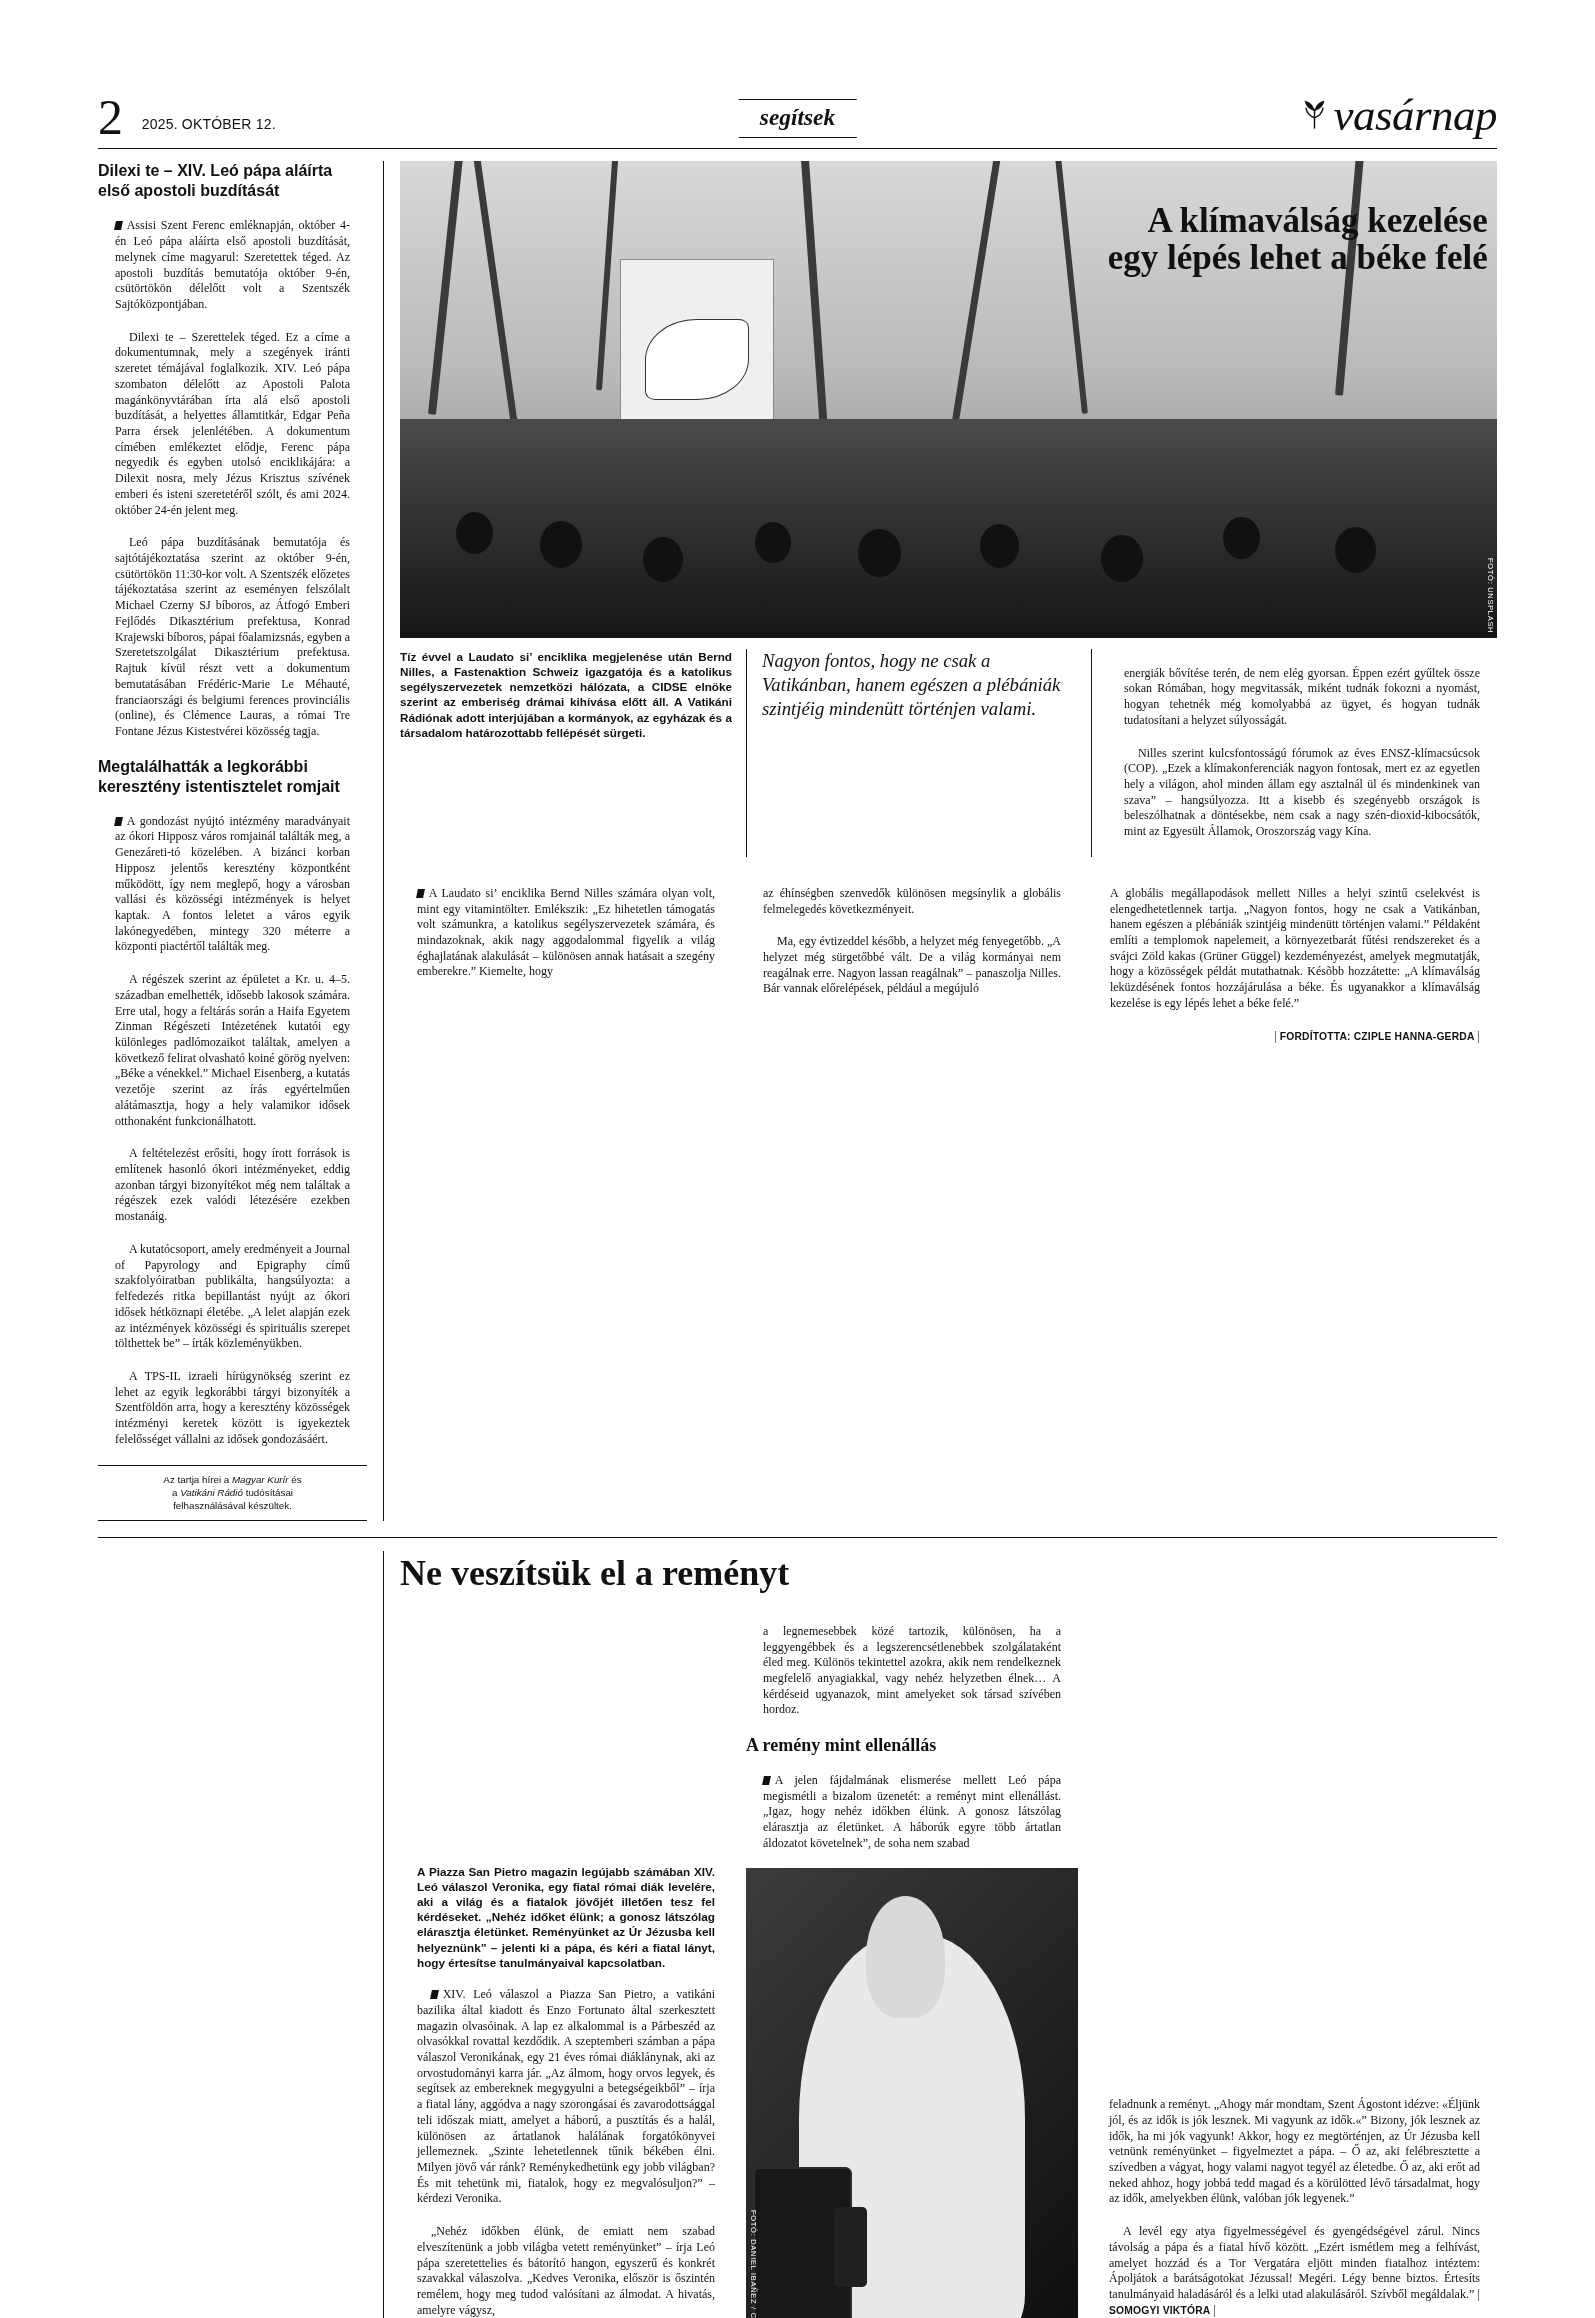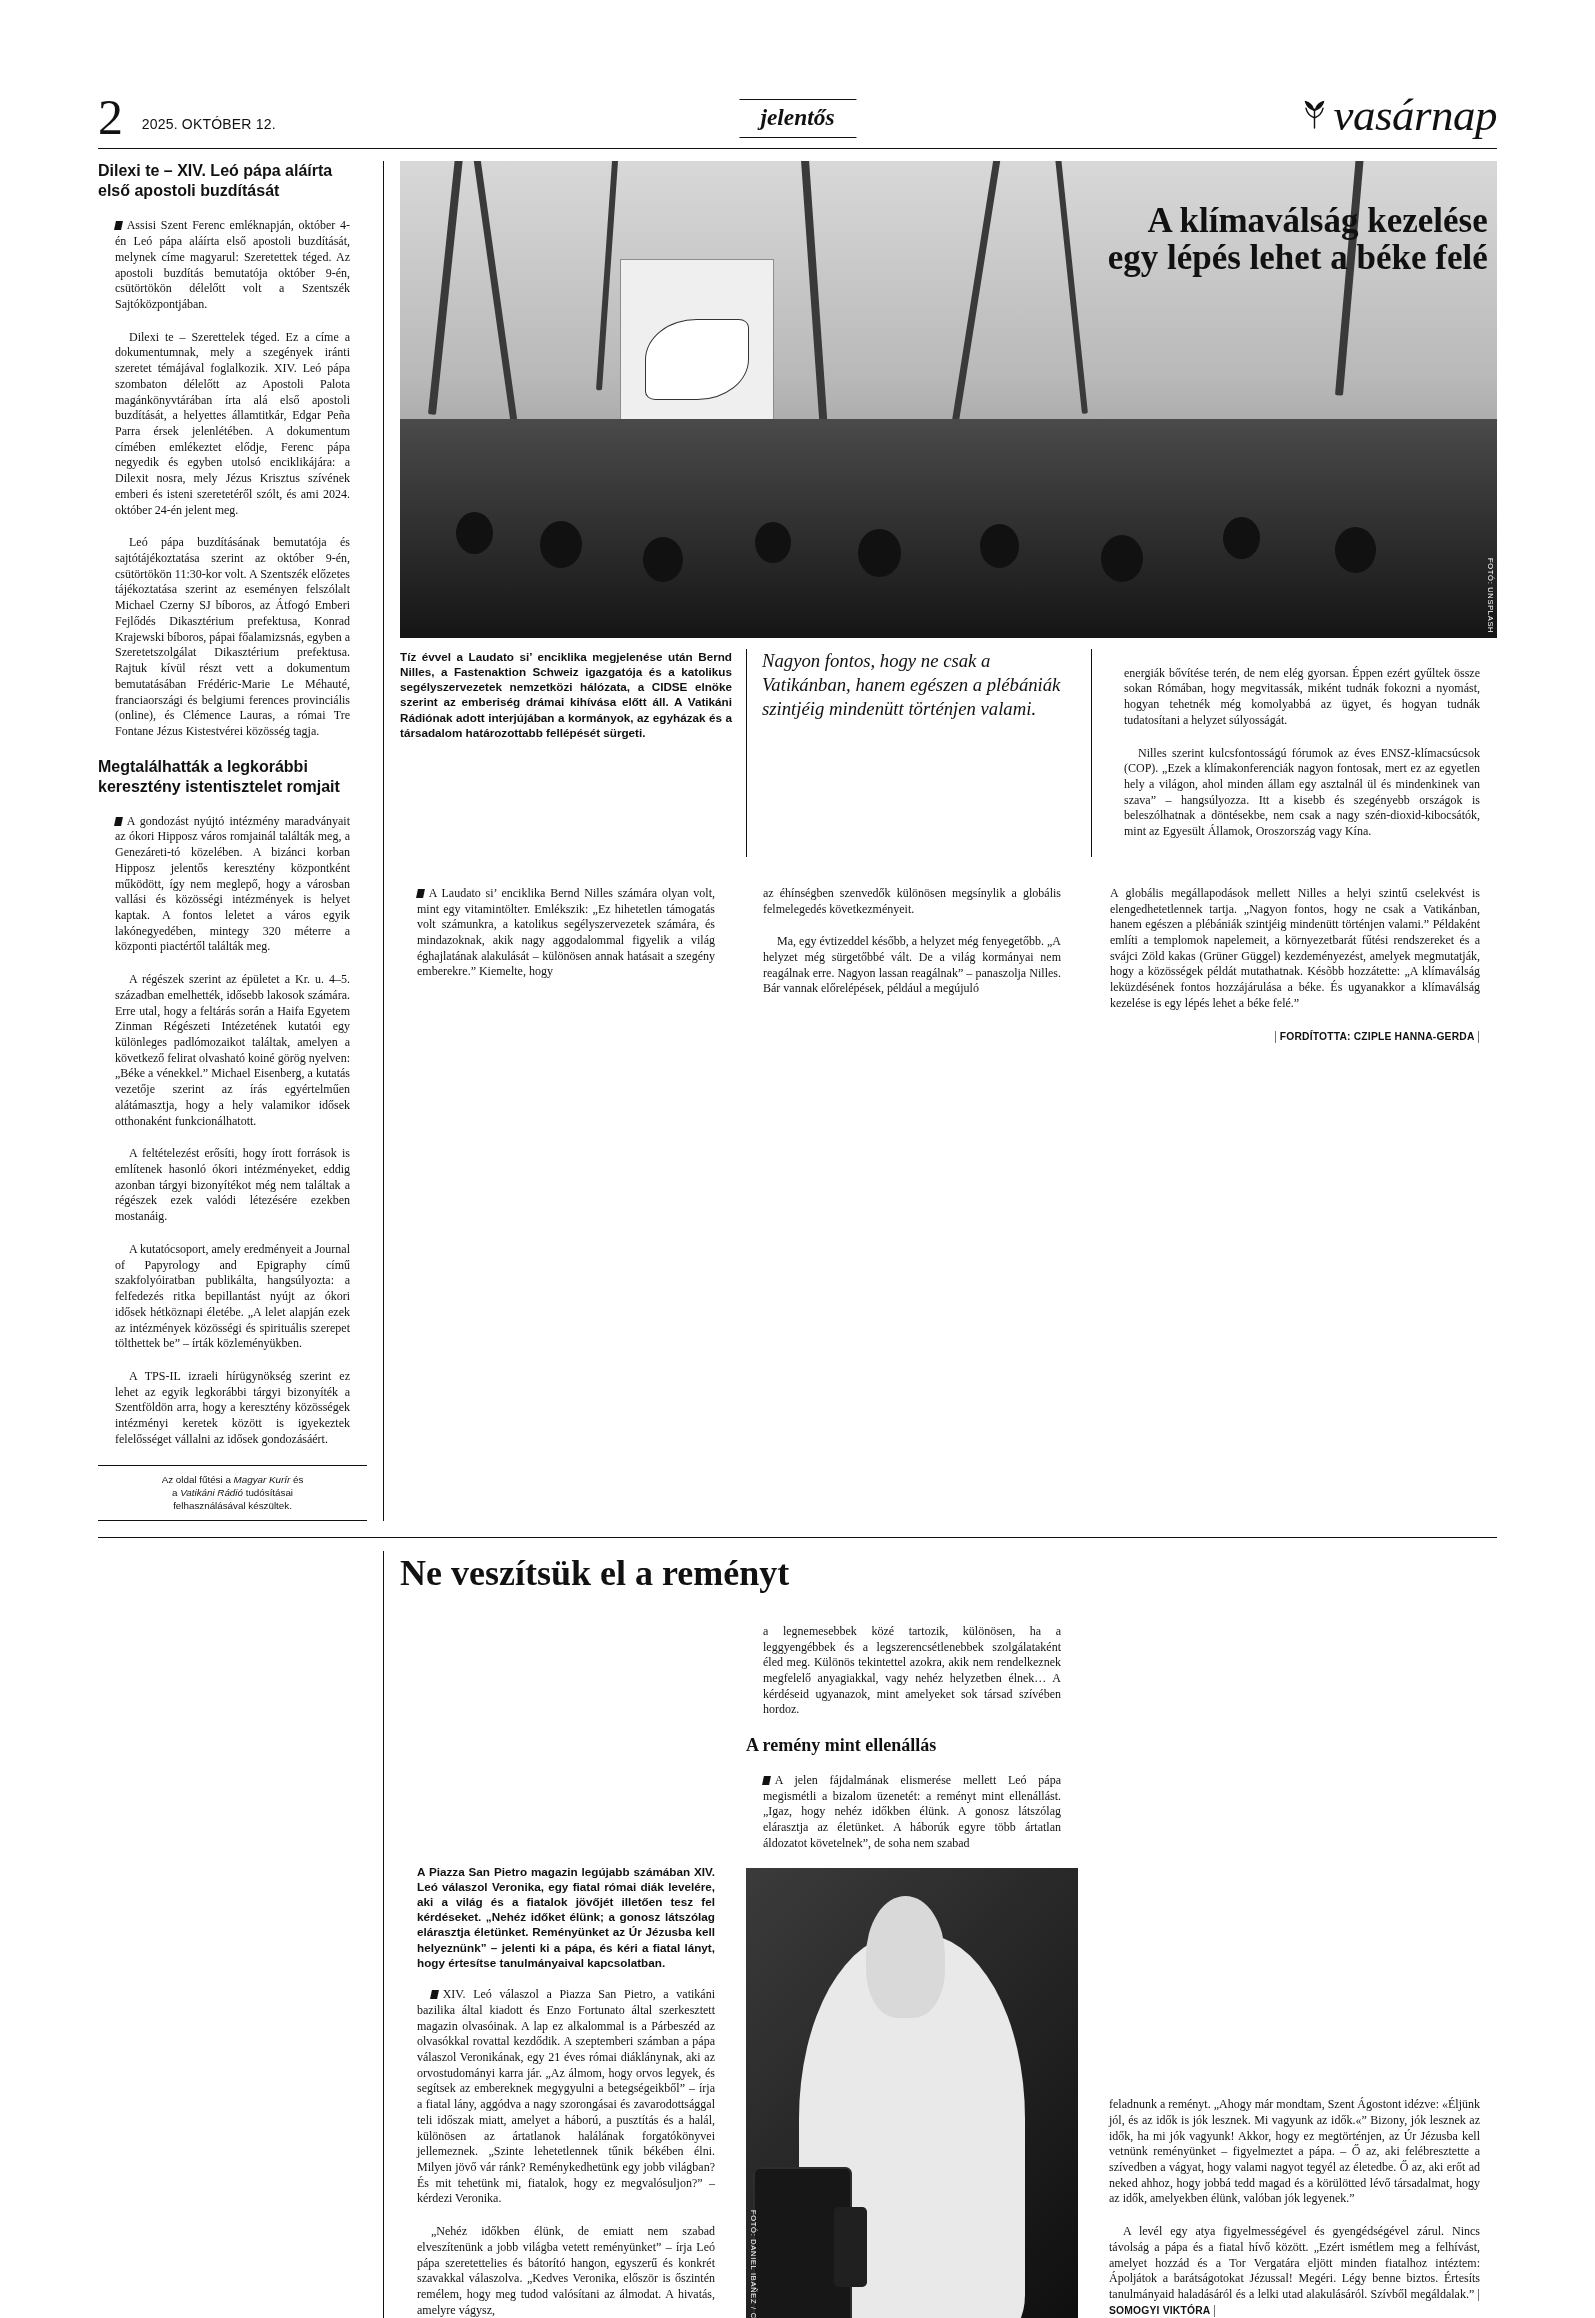--- a/index.html
+++ b/index.html
@@ -284,21 +284,21 @@
   .pope-cam:after{content:"";position:absolute;right:-17px;top:24%;width:33px;height:52%;background:#202020;border-radius:4.7px;}
 </style>
 </head>
 <body>
 
 <div class="page">
 
   <div class="masthead">
     <div class="folio-num">2</div>
     <div class="folio-date">2025. OKTÓBER 12.</div>
-    <div class="section-badge">jelentős</div>
+    <div class="section-badge">segítsek</div>
     <div class="brand">
       <svg class="brand-mark" viewBox="0 0 70 70">
         <g stroke="#111" stroke-width="3" fill="none" stroke-linecap="round">
           <path d="M35 66 L35 26"></path>
           <path d="M35 30 C22 26 16 18 14 8 C26 10 33 18 35 30 Z" fill="#111" stroke="none"></path>
           <path d="M35 30 C48 26 54 18 56 8 C44 10 37 18 35 30 Z" fill="#111" stroke="none"></path>
           <path d="M35 44 C24 40 19 33 17 24"></path>
           <path d="M35 44 C46 40 51 33 53 24"></path>
         </g>
       </svg>
@@ -318,21 +318,21 @@
       <p><span></span></p>
 
       <div class="hd-small" style="margin-top:14px;">Megtalálhatták a legkorábbi keresztény istentisztelet romjait</div>
       <p><span class="sq"></span><span>A gondozást nyújtó intézmény maradványait az ókori Hipposz város romjainál találták meg, a Genezáreti-tó közelében. A bizánci korban Hipposz jelentős keresztény központként működött, így nem meglepő, hogy a városban vallási és közösségi intézmények is helyet kaptak. A fontos leletet a város egyik lakónegyedében, mintegy 320 méterre a központi piactértől találták meg.</span></p>
       <p><span>A régészek szerint az épületet a Kr. u. 4–5. században emelhették, idősebb lakosok számára. Erre utal, hogy a feltárás során a Haifa Egyetem Zinman Régészeti Intézetének kutatói egy különleges padlómozaikot találtak, amelyen a következő felirat olvasható koiné görög nyelven: „Béke a vénekkel.” Michael Eisenberg, a kutatás vezetője szerint az írás egyértelműen alátámasztja, hogy a hely valamikor idősek otthonaként funkcionálhatott.</span></p>
       <p><span>A feltételezést erősíti, hogy írott források is említenek hasonló ókori intézményeket, eddig azonban tárgyi bizonyítékot még nem találtak a régészek ezek valódi létezésére ezekben mostanáig.</span></p>
       <p><span>A kutatócsoport, amely eredményeit a Journal of Papyrology and Epigraphy című szakfolyóiratban publikálta, hangsúlyozta: a felfedezés ritka bepillantást nyújt az ókori idősek hétköznapi életébe. „A lelet alapján ezek az intézmények közösségi és spirituális szerepet tölthettek be” – írták közleményükben.</span></p>
       <p><span>A TPS-IL izraeli hírügynökség szerint ez lehet az egyik legkorábbi tárgyi bizonyíték a Szentföldön arra, hogy a keresztény közösségek intézményi keretek között is igyekeztek felelősséget vállalni az idősek gondozásáért.</span></p>
 
       <div class="sourcebox">
-        <span>Az oldal fűtési a </span><span class="it">Magyar Kurír</span><span> és</span><br>
+        <span>Az tartja hírei a </span><span class="it">Magyar Kurír</span><span> és</span><br>
         <span>a </span><span class="it">Vatikáni Rádió</span><span> tudósításai</span><br>
         <span>felhasználásával készültek.</span>
       </div>
     </div>
 
     <div class="right-area">
 
       <div class="lead-photo">
         <div class="ph-sky"></div>
         <div class="branch" style="left:28px;top:-9.3px;width:7.5px;height:262px;transform:rotate(6deg);"></div>

